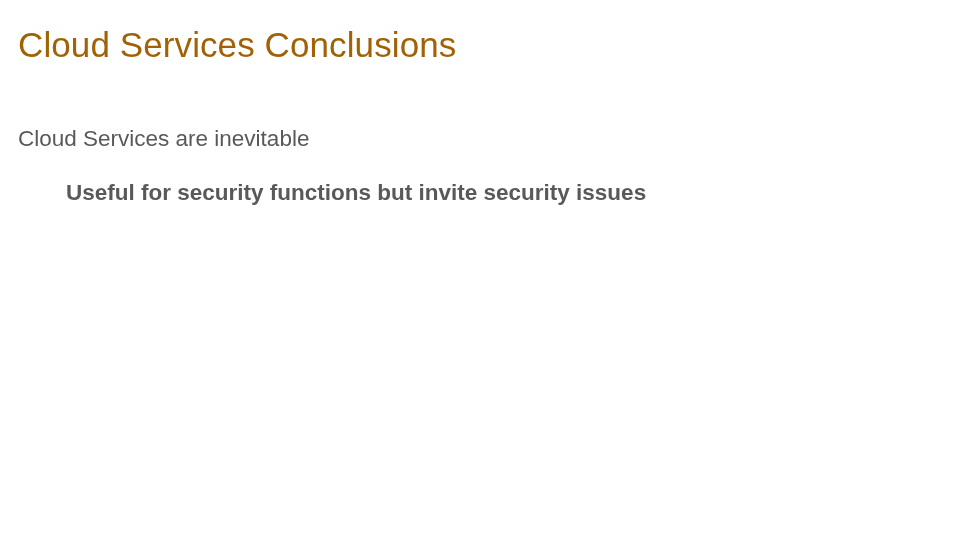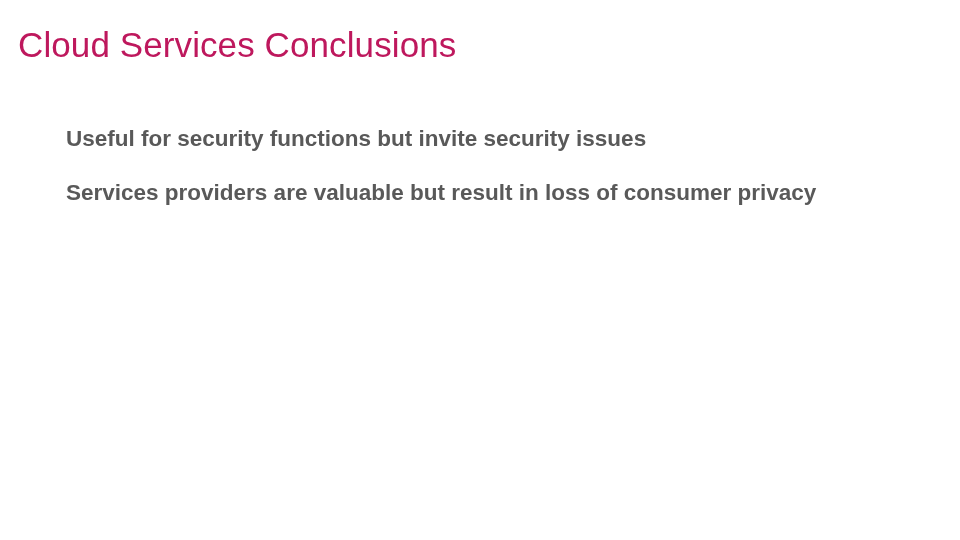--- a/index.html
+++ b/index.html
@@ -21,21 +21,21 @@
     box-sizing: border-box;
   }
   .slide-title {
     position: absolute;
     left: 18px;
     top: 24px;
     width: 900px;
     font-size: 35px;
     line-height: 42px;
     font-weight: 400;
-    color: #be185d;
+    color: #a16207;
     letter-spacing: 0.1px;
     white-space: nowrap;
   }
   .body-block {
     position: absolute;
     left: 18px;
     top: 124px;
     width: 920px;
   }
   .bullet {
@@ -62,21 +62,21 @@
 </style>
 </head>
 <body>
 
 <div class="slide">
 
   <div class="slide-title">Cloud Services Conclusions</div>
 
   <div class="body-block">
 
+    <div class="bullet level-1">Cloud Services are inevitable</div>
 
     <div class="bullet level-2">Useful for security functions but invite security issues</div>
 
-    <div class="bullet level-2">Services providers are valuable but result in loss of consumer privacy</div>
 
 
   </div>
 
 </div>
 
 </body></html>

